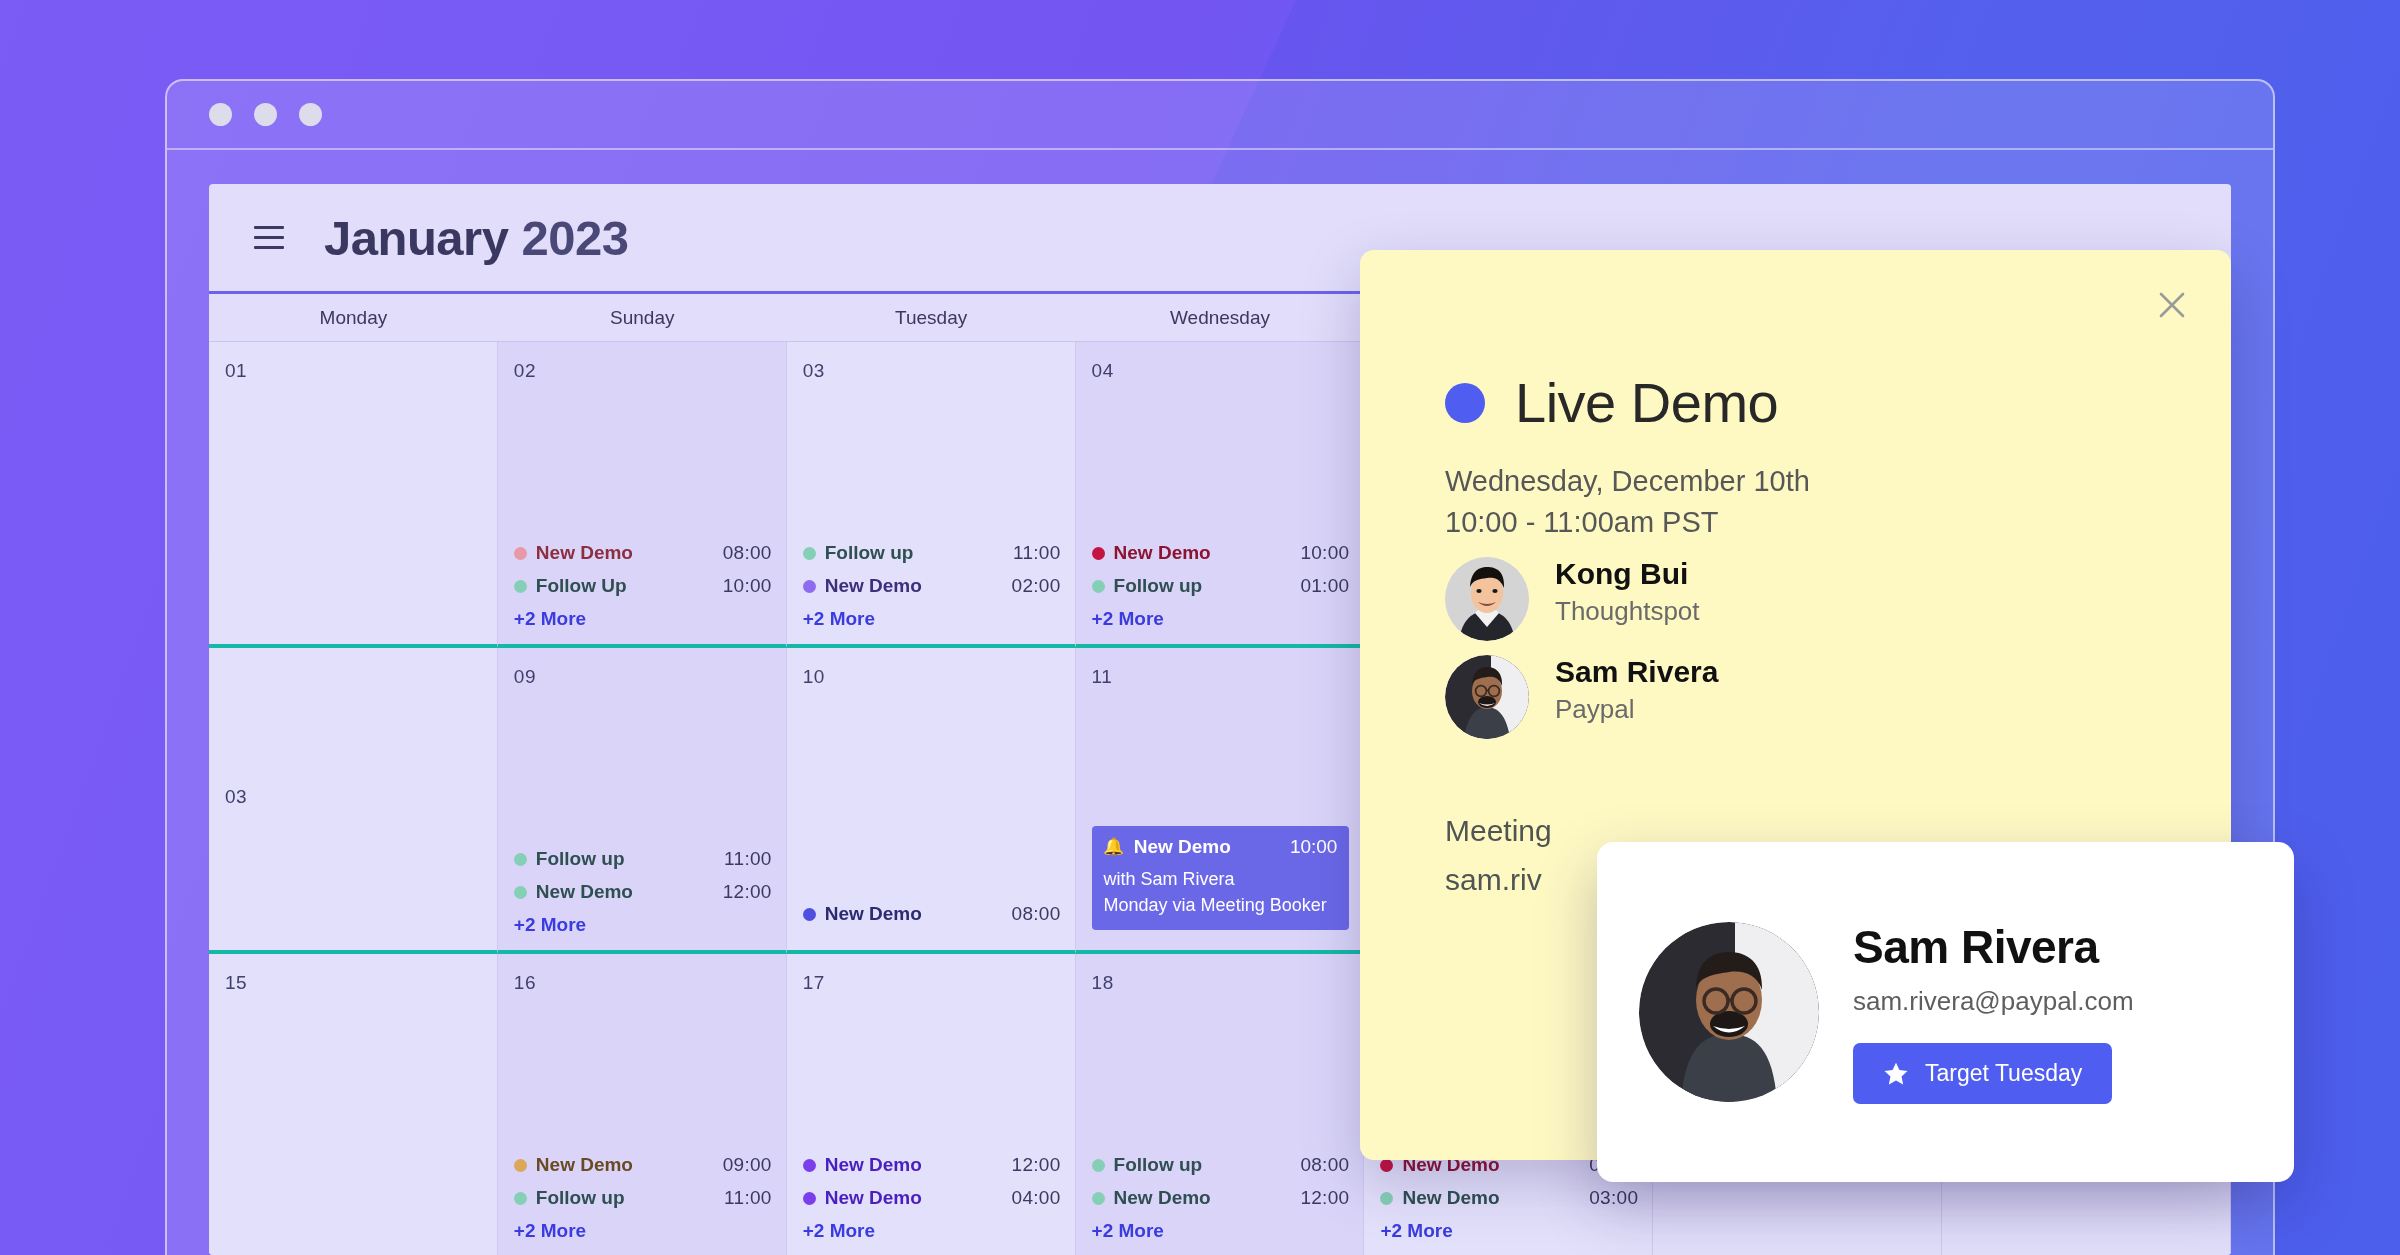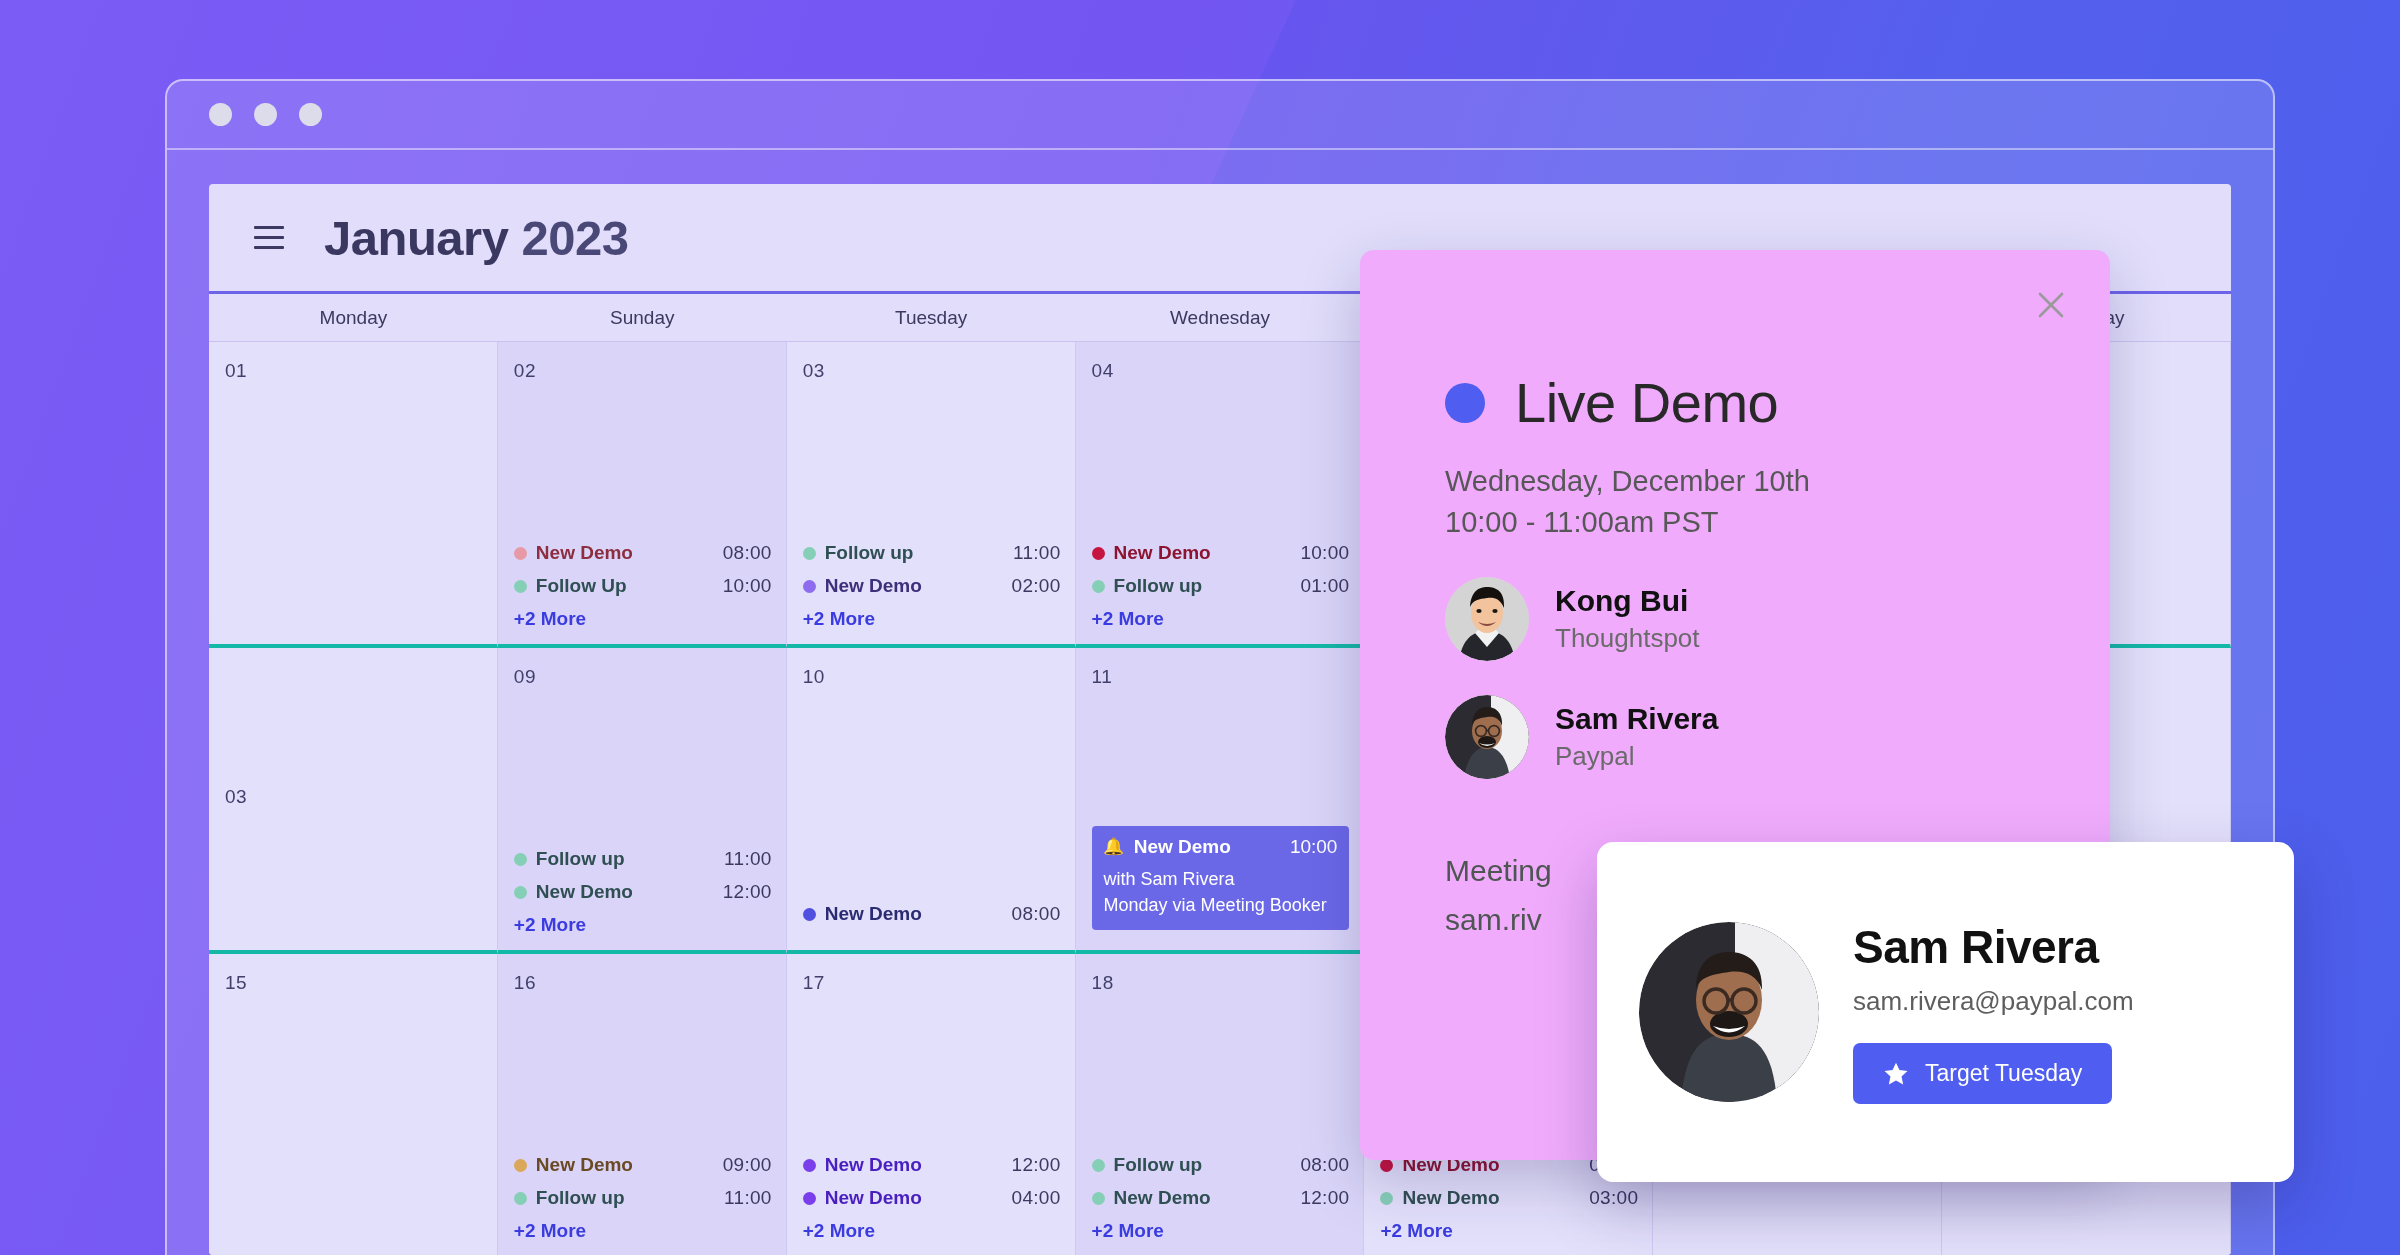--- a/index.html
+++ b/index.html
@@ -167,23 +167,23 @@
   .ev-block .row1 .bell { margin-right: 9px; font-size: 17px; }
   .ev-block .row1 .lbl { flex: 1 1 auto; }
   .ev-block .row1 .tm { font-weight: normal; }
   .ev-block .sub { font-size: 18px; line-height: 1.45; }
 
   
   #meeting-popup {
     position: absolute;
     left: 1360px;
     top: 250px;
-    width: 750px;
+    width: 871px;
     height: 910px;
-    background: #f0abfc;
+    background: #fef9c3;
     border-radius: 14px;
     box-shadow: 0 22px 60px rgba(30, 20, 90, 0.22);
     overflow: hidden;
   }
   #popup-close {
     position: absolute; right: 42px; top: 38px;
     width: 34px; height: 34px;
     cursor: pointer;
   }
   #popup-close svg { display: block; }
@@ -198,22 +198,22 @@
   #popup-title {
     font-size: 56px; color: #282828; font-weight: 400;
     letter-spacing: -0.5px;
   }
   .popup-when {
     font-size: 29px; color: #575757; line-height: 1.42;
     margin-top: 26px;
   }
 
   .attendee {
-    display: flex; align-items: center; gap: 26px;
-    margin-top: 34px;
+    display: flex; gap: 26px;
+    margin-top: 14px;
   }
   .attendee .av {
     width: 84px; height: 84px; border-radius: 50%;
     flex: 0 0 auto; overflow: hidden;
     background: #d9d9d9;
   }
   .attendee .nm { font-size: 30px; font-weight: bold; color: #111; }
   .attendee .co { font-size: 26px; color: #6a6a6a; margin-top: 5px; }
 
   #popup-meta {

